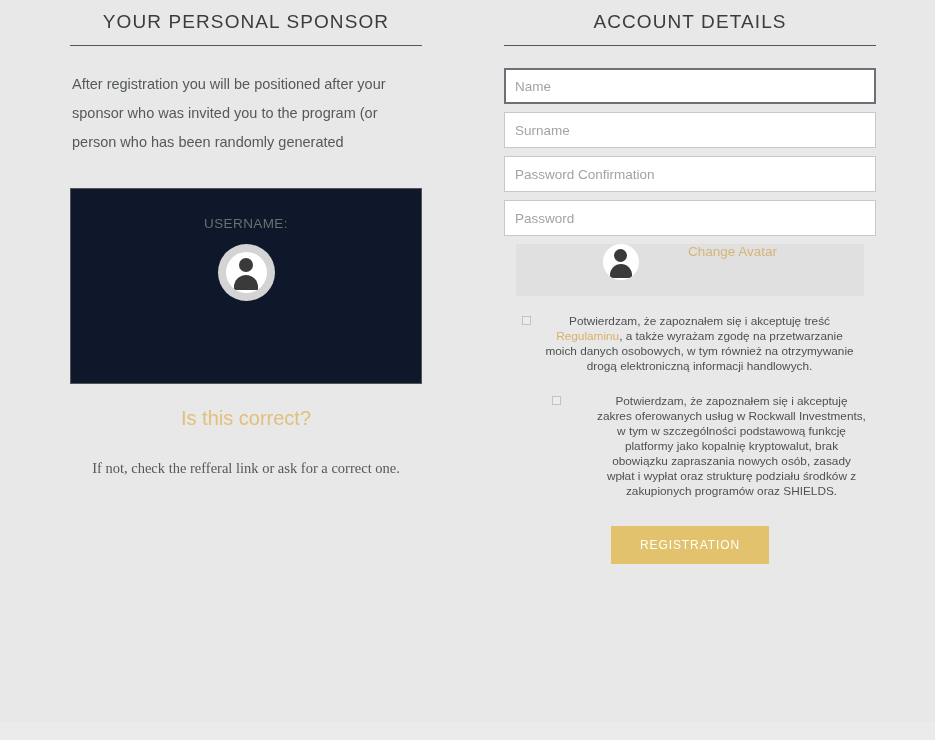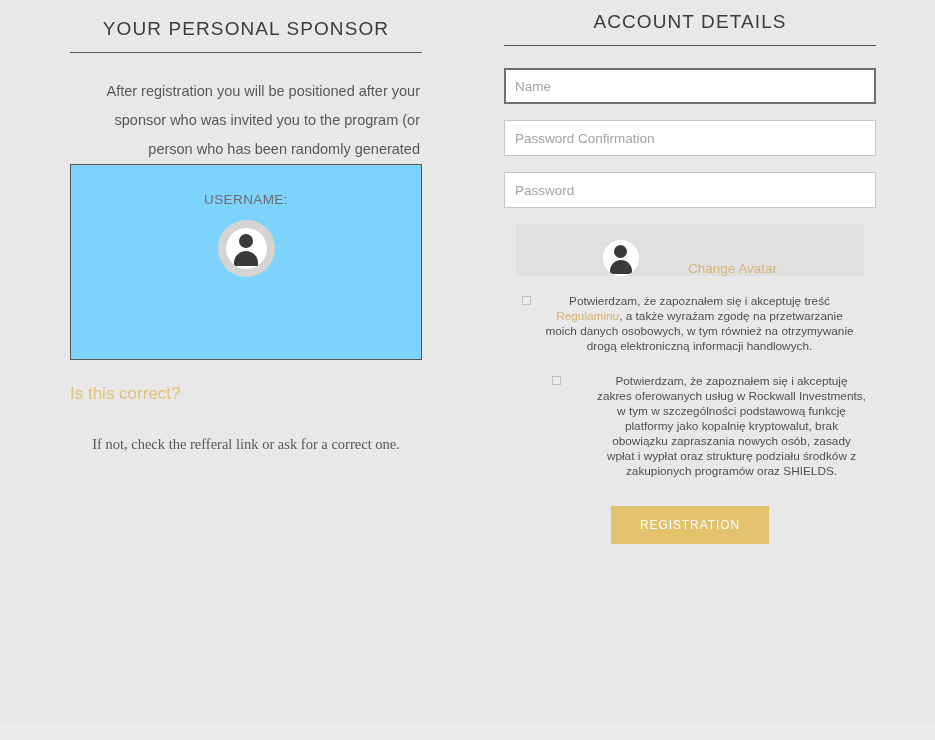--- a/index.html
+++ b/index.html
@@ -22,21 +22,21 @@
   .bottom-strip {
     position: absolute;
     left: 0; bottom: 0;
     width: 935px; height: 18px;
     background: #ebebeb;
   }
 
   
   .col-left {
     position: absolute;
-    left: 70px; top: 7px;
+    left: 70px; top: 0;
     width: 352px;
   }
   .col-right {
     position: absolute;
     left: 504px; top: 0;
     width: 372px;
   }
 
   
   .section-title {
@@ -50,31 +50,32 @@
     line-height: 26px;
   }
   .divider {
     height: 0;
     border-top: 1px solid #575757;
     margin-top: 10px;
   }
 
   
   .intro-text {
-    text-align: right;
+    text-align: left;
     font-size: 14.5px;
     line-height: 29px;
     color: #55595c;
     margin: 24px 0 0 0;
     padding: 0 2px;
   }
 
   .sponsor-card {
+    margin-top: 31px;
     height: 196px;
-    background: #7dd3fc;
+    background: #0f172a;
     border: 1px solid #555555;
     position: relative;
   }
   .sponsor-username {
     text-align: center;
     font-size: 13.5px;
     color: #6a6e71;
     letter-spacing: 0.4px;
     padding-top: 27px;
     margin: 0;
@@ -109,22 +110,23 @@
   .person-body {
     position: absolute;
     width: 24px; height: 15px;
     background: #3a3a3a;
     border-radius: 12px 12px 0 0;
     bottom: 3px; left: 50%;
     margin-left: -12px;
   }
 
   .is-correct {
+    text-align: center;
     color: #e0c07a;
-    font-size: 17px;
+    font-size: 20px;
     margin: 24px 0 0 0;
     line-height: 20px;
     cursor: pointer;
   }
   .ifnot-text {
     text-align: center;
     font-size: 14.5px;
     line-height: 29px;
     color: #55595c;
     margin: 26px 0 0 0;
@@ -137,36 +139,36 @@
   .field {
     display: block;
     width: 372px;
     height: 36px;
     background: #ffffff;
     border: 1px solid #c8c8c8;
     font-family: "Liberation Sans", sans-serif;
     font-size: 13.5px;
     color: #444;
     padding: 16px 10px;
-    margin-bottom: 16px;
+    margin-bottom: 8px;
     outline: none;
   }
   .field::placeholder { color: #a3a3a3; opacity: 1; }
   .field.focused {
     border: 1px solid #6b7177;
     box-shadow: 0 0 0 1px #6b7177 inset;
   }
 
   .avatar-row {
     width: 348px;
     margin: 7px auto 0 auto;
     height: 52px;
     background: #e0e0e0;
     display: flex;
-    align-items: flex-end;
+    align-items: flex-start;
     justify-content: center;
     cursor: pointer;
     gap: 32px;
   }
   .avatar-small {
     width: 36px; height: 36px;
     border-radius: 50%;
     background: #ffffff;
     position: relative;
     overflow: hidden;
@@ -258,20 +260,21 @@
 
   <div class="col-right">
 
     <h2 class="section-title">ACCOUNT DETAILS</h2>
     <div class="divider"></div>
 
     <div class="form-area">
 
       <input class="field focused" type="text" placeholder="Name" style="">
 
+      <input class="field" type="text" placeholder="Surname" style="">
 
 
 
 
       <input class="field" type="password" placeholder="Password Confirmation" style="">
 
       <input class="field" type="password" placeholder="Password" style="">
 
       <div class="avatar-row">
         <div class="avatar-small">

